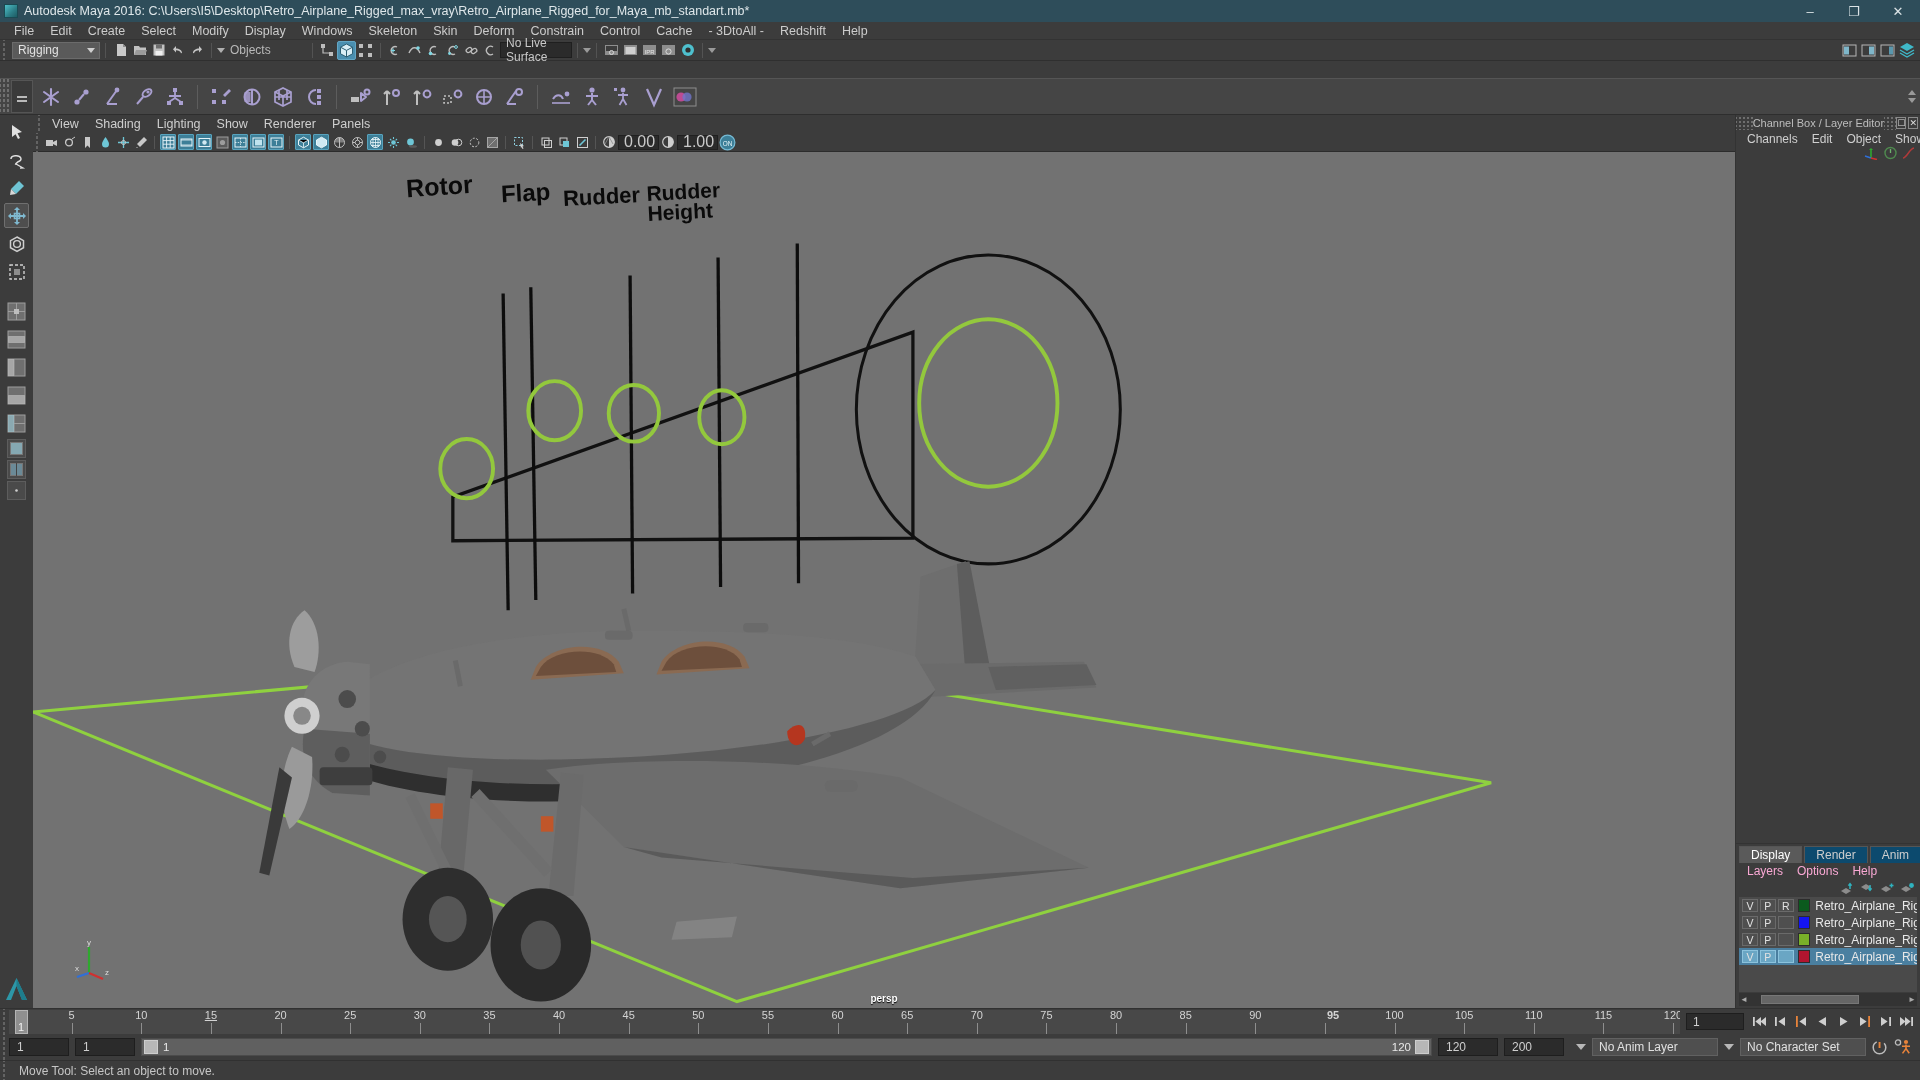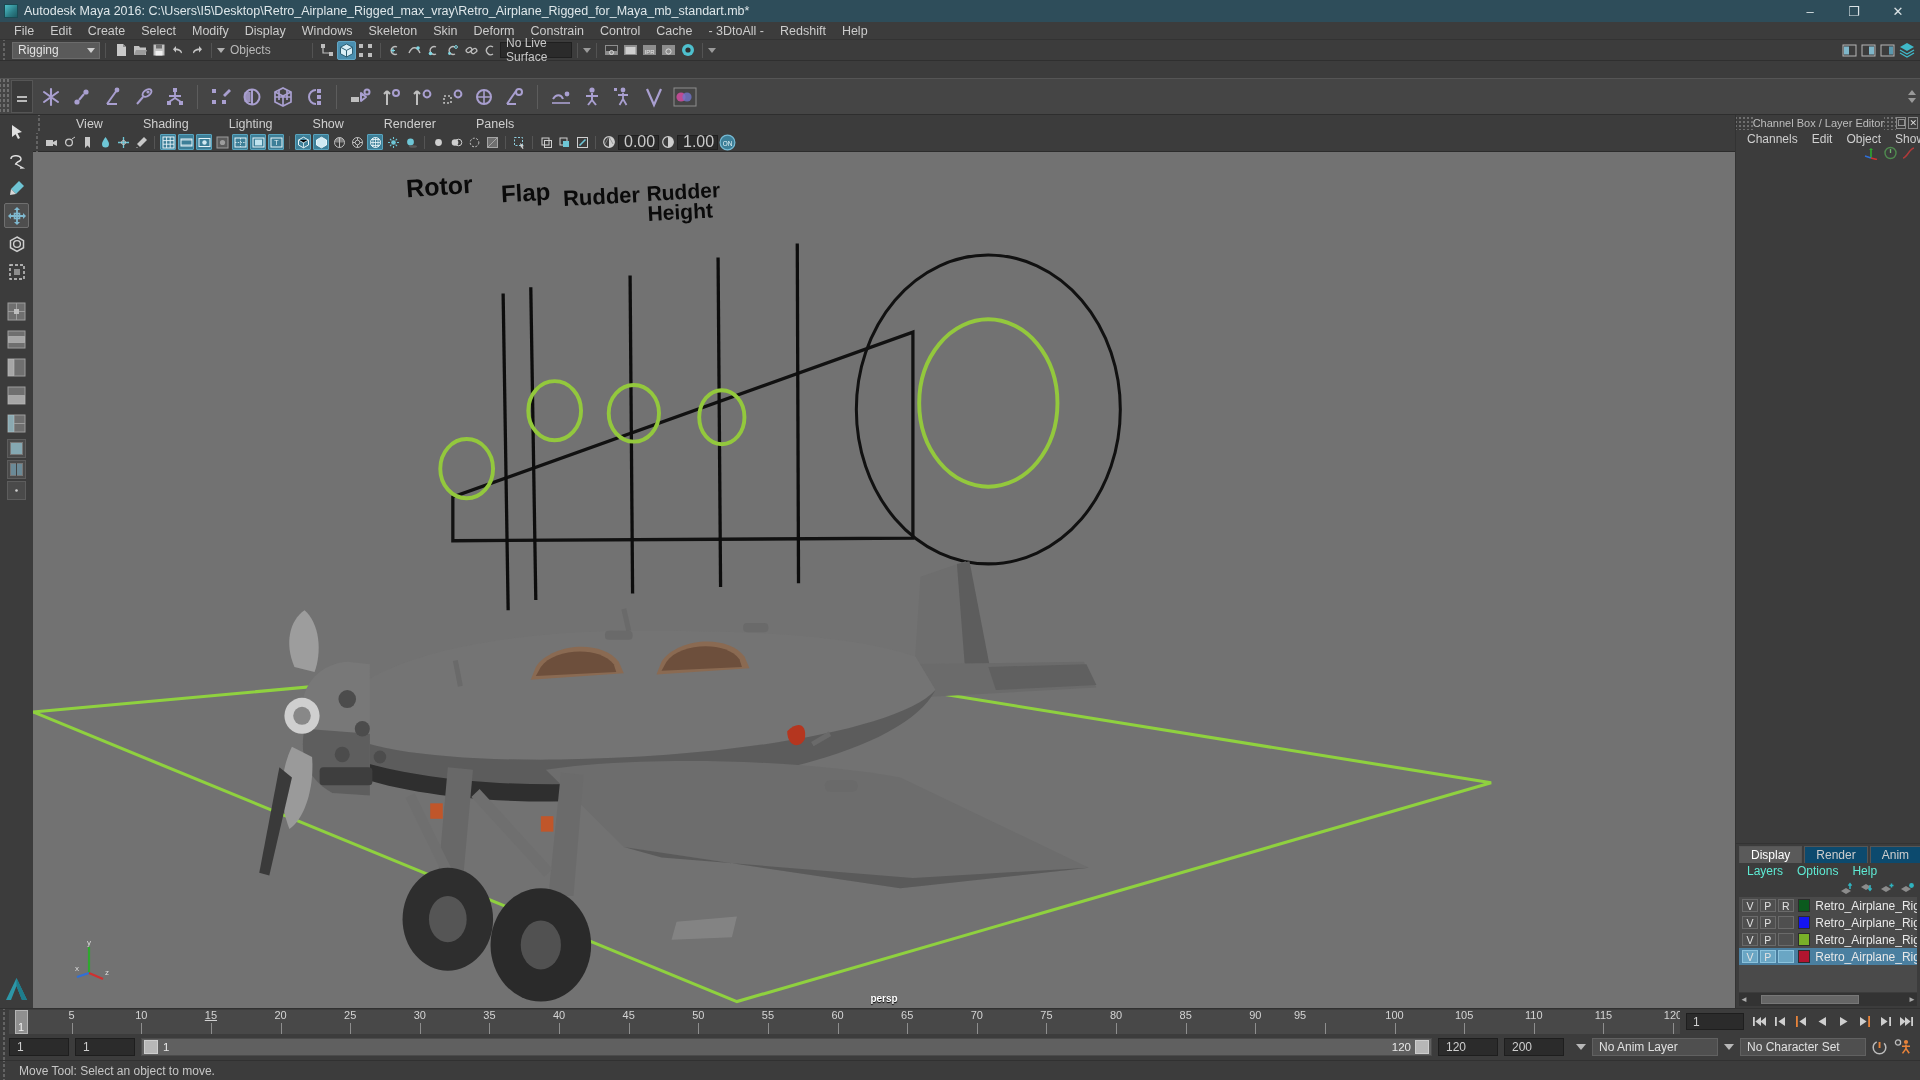--- a/index.html
+++ b/index.html
@@ -58,21 +58,21 @@
   .tb-item { width:25px; height:25px; margin-bottom:3px; display:flex; align-items:center; justify-content:center; border:1px solid transparent;}
   .tb-item.sel { background:#4e4e4e; border:1px solid #6f6f6f; border-radius:2px;}
   .tb-gap { height:12px; }
   .tb-small { width:19px; height:19px; margin-bottom:2px; display:flex; align-items:center; justify-content:center; background:#4a4a4a; border:1px solid #5d5d5d;}
   .tb-logo { margin-top:auto; margin-bottom:4px; width:29px; height:29px; display:flex; align-items:center; justify-content:center;}
 
   .centercol { flex:1; display:flex; flex-direction:column; min-width:0; }
 
   
   .panelmenu { height:18px; background:#3c3c3c; display:flex; align-items:center; flex:none; padding-left:2px;}
-  .panelmenu .pm { padding:0 8px; font-size:12.5px; color:#cfcfcf; line-height:18px;margin-left:24px;}
+  .panelmenu .pm { padding:0 8px; font-size:12.5px; color:#cfcfcf; line-height:18px;}
   .vptoolbar { height:19px; background:#3c3c3c; display:flex; align-items:center; flex:none; border-bottom:1px solid #2c2c2c;}
   .vico { width:16px; height:16px; margin:0 1px; flex:none; display:flex; align-items:center; justify-content:center;}
   .vico.on{ background:#3d7f98; border:1px solid #58a3bd; border-radius:1px;}
   .vsep{ width:1px; height:13px; background:#555; margin:0 4px; flex:none;}
   .numfield{ width:41px; height:15px; background:#2b2b2b; border:1px solid #202020; color:#c9c9c9; font-size:16px; display:flex; align-items:center; padding-left:5px; flex:none;}
   .gammasel{ width:112px; height:15px; background:#4f4f4f; border:1px solid #606060; display:flex; align-items:center; font-size:11.5px; color:#e0e0e0; padding-left:5px; flex:none;margin-top:40px;}
   .gammasel .arw{ margin-left:auto; margin-right:4px; border-left:4px solid transparent;border-right:4px solid transparent;border-top:5px solid #c4c4c4;}
 
   
   .viewport { flex:1; position:relative; background:#727272; overflow:hidden; min-height:0;}
@@ -88,21 +88,21 @@
   .cb-menu{ height:18px; display:flex; align-items:center; padding-left:4px;}
   .cb-menu .cm{ padding:0 7px; font-size:12px; color:#cfcfcf; line-height:18px;}
   .cb-body{ flex:1; background:#3c3c3c; min-height:0;}
   .rp-icons{ position:absolute; right:4px; top:17px; display:flex; gap:3px;}
 
   .layered{ height:165px; display:flex; flex-direction:column; flex:none; border-top:1px solid #333;}
   .ltabs{ height:19px; display:flex; align-items:flex-end; padding-left:3px; background:#3c3c3c;}
   .ltab{ padding:0 11px; height:17px; line-height:17px; font-size:12px; color:#cdcdcd; background:#0c4a6e; border:1px solid #555; border-bottom:none; margin-right:2px;}
   .ltab.active{ background:#5a5a5a; color:#fff;}
   .lmenu{ height:17px; display:flex; align-items:center; padding-left:4px; background:#3c3c3c;}
-  .lmenu .lm{ padding:0 7px; font-size:12px; color:#5eead4; line-height:17px;}
+  .lmenu .lm{ padding:0 7px; font-size:12px; color:#f9a8d4; line-height:17px;}
   .ltoolrow{ height:15px; display:flex; align-items:center; justify-content:flex-end; padding-right:5px; gap:5px; background:#3c3c3c;}
   .llist{ flex:1; background:#4a4a4a; margin:2px 3px 0 3px; overflow:hidden; min-height:0;}
   .lrow{ height:17px; display:flex; align-items:center; padding-left:3px; }
   .lrow.sel{ background:#4a7fa0; }
   .lcell{ width:19px; height:13px; background:#4f4f4f; border:1px solid #6a6a6a; font-size:10.5px; color:#e2e2e2; display:flex; align-items:center; justify-content:center; margin-right:2px;}
   .lrow.sel .lcell{ background:#6aa6c4; border-color:#8cc3dd;}
   .lswatch{ width:15px; height:13px; margin:0 5px 0 2px; border:1px solid #2c2c2c;}
   .lname{ font-size:12px; color:#e8e8e8; white-space:nowrap; overflow:hidden;}
   .lscroll{ height:13px; margin:1px 3px 2px 3px; background:#333; display:flex; align-items:center;}
   .lscroll .thumb{ height:9px; background:#666; border:1px solid #777; margin-left:12px; width:98px;}
@@ -1105,21 +1105,21 @@
         <div class="ticklbl" style="left: 967.788px;">70</div>
         <div class="tick" style="left: 1037.41px;"></div>
         <div class="ticklbl" style="left: 1037.41px;">75</div>
         <div class="tick" style="left: 1107.04px;"></div>
         <div class="ticklbl" style="left: 1107.04px;">80</div>
         <div class="tick" style="left: 1176.66px;"></div>
         <div class="ticklbl" style="left: 1176.66px;">85</div>
         <div class="tick" style="left: 1246.29px;"></div>
         <div class="ticklbl" style="left: 1246.29px;">90</div>
         <div class="tick" style="left: 1315.91px;"></div>
-        <div class="ticklbl" style="left: 1291px;">95</div>
+        <div class="ticklbl" style="left: 1324px; font-weight: bold;">95</div>
         <div class="tick" style="left: 1385.54px;"></div>
         <div class="ticklbl" style="left: 1385.54px;">100</div>
         <div class="tick" style="left: 1455.16px;"></div>
         <div class="ticklbl" style="left: 1455.16px;">105</div>
         <div class="tick" style="left: 1524.79px;"></div>
         <div class="ticklbl" style="left: 1524.79px;">110</div>
         <div class="tick" style="left: 1594.41px;"></div>
         <div class="ticklbl" style="left: 1594.41px;">115</div>
         <div class="tick" style="left: 1664.04px;"></div>
         <div class="ticklbl" style="left: 1664.04px;">120</div>

